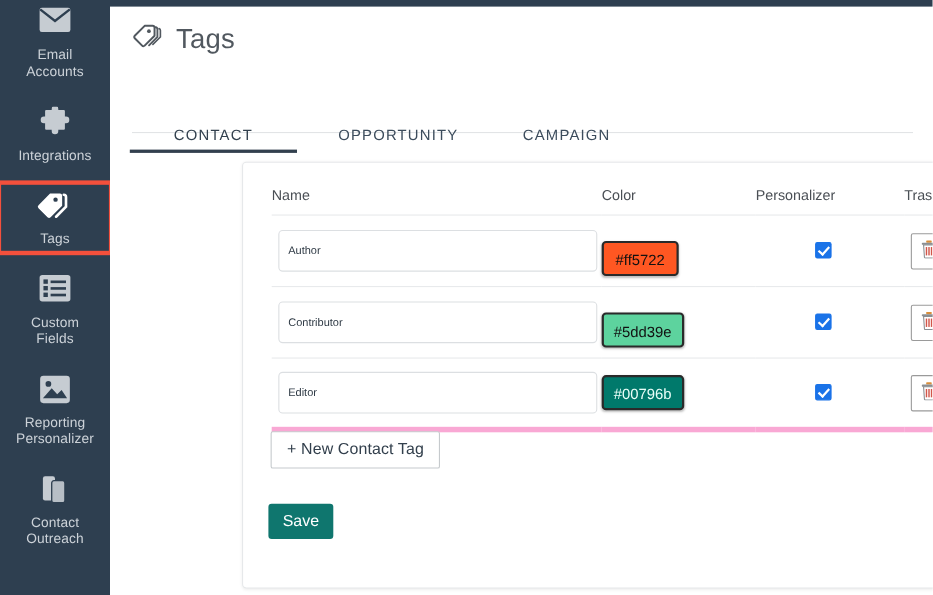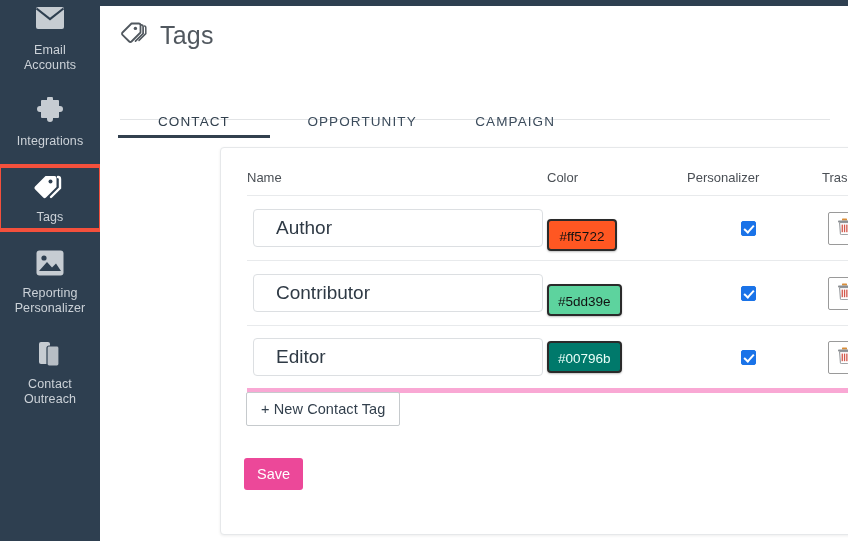--- a/index.html
+++ b/index.html
@@ -151,23 +151,23 @@
     height: 65px;
     vertical-align: middle;
   }
   table.tags-table tr:last-child td { border-bottom: 5px solid #f9a8d4; }
 
   .name-input {
     width: 290px;
     height: 38px;
     border: 1px solid #dcdfe2;
     border-radius: 4px;
-    font-size: 19px;
+    font-size: 10px;
     color: #2f3a45;
-    padding: 0 22px;
+    padding: 0 8px;
     font-family: "Liberation Sans", sans-serif;
     background: #fff;
     outline: none;
     margin-left: 6px;
   }
 
   .swatch {
     display: inline-block;
     min-width: 70px;
     height: 32px;
@@ -278,20 +278,35 @@
       <span class="nav-icon">
         <svg width="34" height="28" viewBox="0 0 34 28">
           <path d="M2 13.5 L12.5 3 h9 a2 2 0 0 1 2 2 v9 L13 24.5 a2 2 0 0 1-2.8 0 L2 16.3 a2 2 0 0 1 0-2.8z" fill="#ffffff"></path>
           <circle cx="17.5" cy="8.5" r="2" fill="#2e3f50"></circle>
           <path d="M25 4 a2 2 0 0 1 2 2 v9 L18 24" fill="none" stroke="#ffffff" stroke-width="2.4" stroke-linecap="round"></path>
         </svg>
       </span>
       <span class="nav-label">Tags</span>
     </div>
 
+    <div class="nav-item">
+      <span class="nav-icon">
+        <svg width="30" height="26" viewBox="0 0 30 26">
+          <rect x="1" y="1" width="28" height="24" rx="2.5" fill="#c6ccd2"></rect>
+          <rect x="4.5" y="5" width="4" height="4" fill="#2e3f50"></rect>
+          <rect x="4.5" y="11" width="4" height="4" fill="#2e3f50"></rect>
+          <rect x="4.5" y="17" width="4" height="4" fill="#2e3f50"></rect>
+          <rect x="11" y="6" width="14" height="2.4" fill="#2e3f50"></rect>
+          <rect x="11" y="12" width="14" height="2.4" fill="#2e3f50"></rect>
+          <rect x="11" y="18" width="14" height="2.4" fill="#2e3f50"></rect>
+        </svg>
+      </span>
+      <span class="nav-label">Custom</span>
+      <span class="nav-label">Fields</span>
+    </div>
 
     <div class="nav-item">
       <span class="nav-icon">
         <svg width="30" height="28" viewBox="0 0 30 28">
           <rect x="1.5" y="1.5" width="27" height="25" rx="3" fill="#c6ccd2"></rect>
           <circle cx="9" cy="9" r="2.6" fill="#2e3f50"></circle>
           <path d="M4 22 L12 13 L17 18.5 L21 14.5 L26 22 z" fill="#2e3f50"></path>
         </svg>
       </span>
       <span class="nav-label">Reporting</span>
@@ -421,16 +436,16 @@
                 </span>
               </button>
             </td>
           </tr>
 
         </tbody>
       </table>
     </div>
 
     <button class="new-tag-btn">+ New Contact Tag</button>
-    <button class="save-btn" style="background-color: #ec4899;">Save</button>
+    <button class="save-btn" style="background-color: #0f766e;">Save</button>
 
   </section>
 </div>
 
 </body></html>

